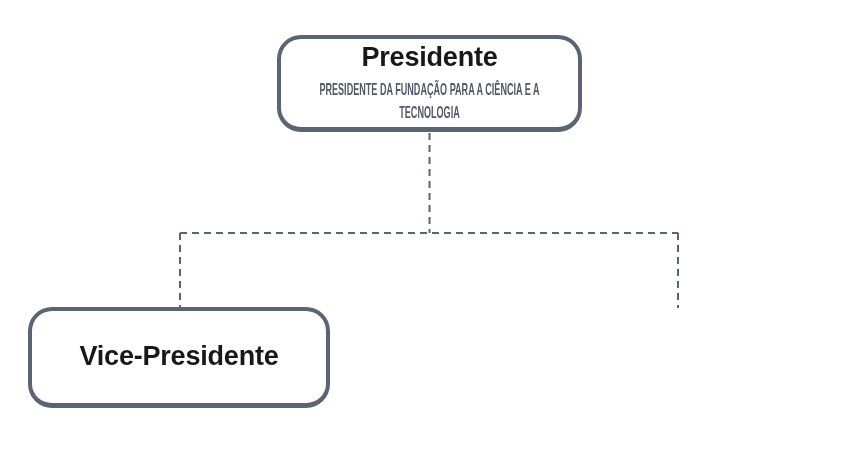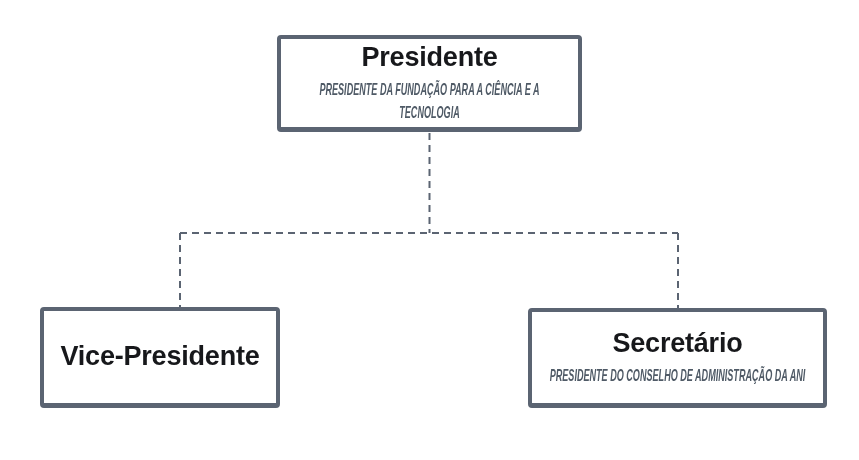--- a/index.html
+++ b/index.html
@@ -26,46 +26,45 @@
     width: 859px;
     height: 460px;
     pointer-events: none;
   }
   .node {
     position: absolute;
     box-sizing: border-box;
     background: #ffffff;
     border: 4px solid #5b6472;
     border-bottom-width: 5px;
-    border-radius: 4px;
+    border-radius: 24px;
     display: flex;
     flex-direction: column;
     align-items: center;
     justify-content: center;
     gap: 5px;
     padding: 6px 10px;
     overflow: hidden;
   }
   #node-presidente { left: 277px; top: 35px;  width: 305px; height: 97px;  }
-  #node-vice       { left: 40px;  top: 307px; width: 240px; height: 101px; }
+  #node-vice       { left: 28px;  top: 307px; width: 302px; height: 101px; }
   #node-secretario { left: 528px; top: 308px; width: 299px; height: 100px; }
 
   .node-title {
     font-weight: bold;
     font-size: 27px;
     line-height: 1.15;
     color: #17181b;
     letter-spacing: -0.2px;
     white-space: nowrap;
   }
   
   .subtitle-wrap {
     width: 100%;
     overflow: visible;
-    font-style: italic;
   }
   .node-subtitle {
     width: 181.8%;
     transform: scaleX(0.55);
     transform-origin: 0 50%;
     text-align: center;
     font-weight: bold;
     font-size: 16.5px;
     line-height: 23px;
     letter-spacing: 0;
@@ -89,20 +88,14 @@
     <div class="node-title">Presidente</div>
     <div class="subtitle-wrap">
       <div class="node-subtitle">PRESIDENTE DA FUNDAÇÃO PARA A CIÊNCIA E A TECNOLOGIA</div>
     </div>
   </div>
 
   <div class="node" id="node-vice">
     <div class="node-title">Vice-Presidente</div>
   </div>
 
-  <div class="node" id="node-secretario">
-    <div class="node-title">Secretário</div>
-    <div class="subtitle-wrap">
-      <div class="node-subtitle">PRESIDENTE DO CONSELHO DE ADMINISTRAÇÃO DA ANI</div>
-    </div>
-  </div>
 
 </div>
 
 </body></html>

